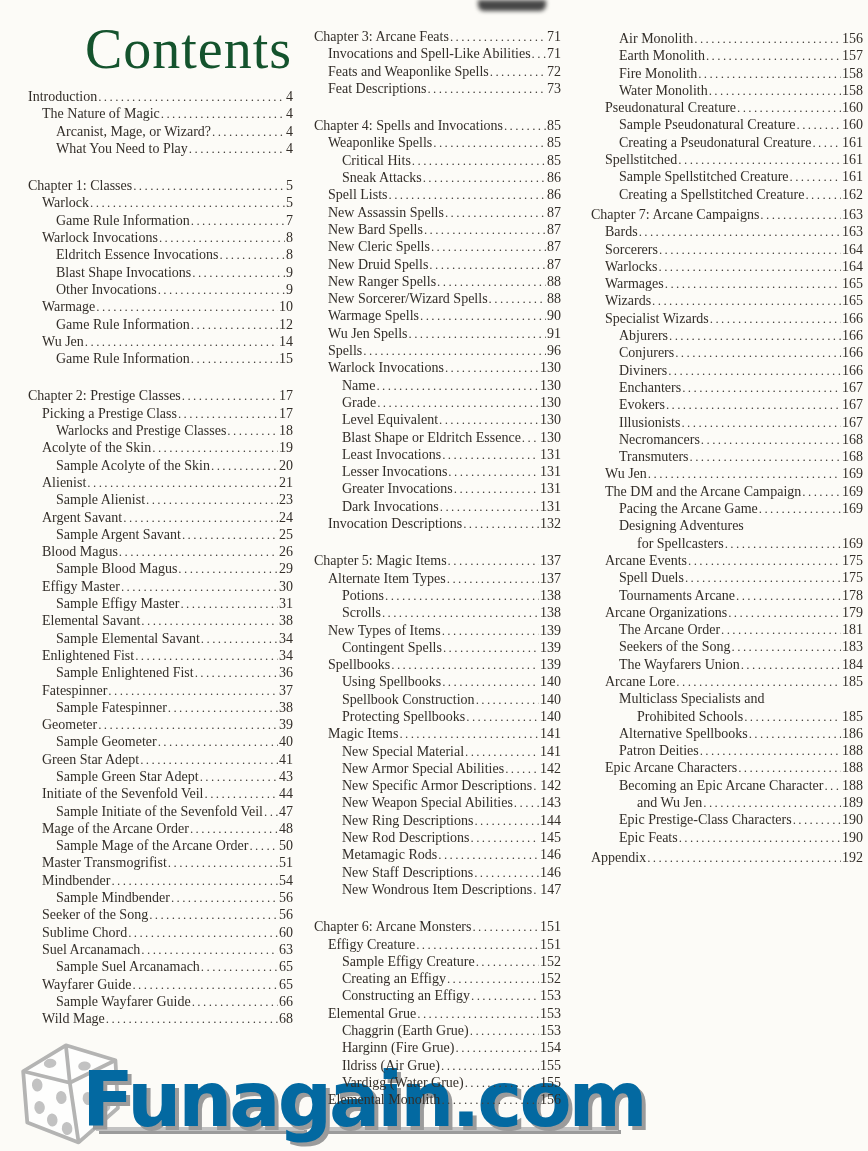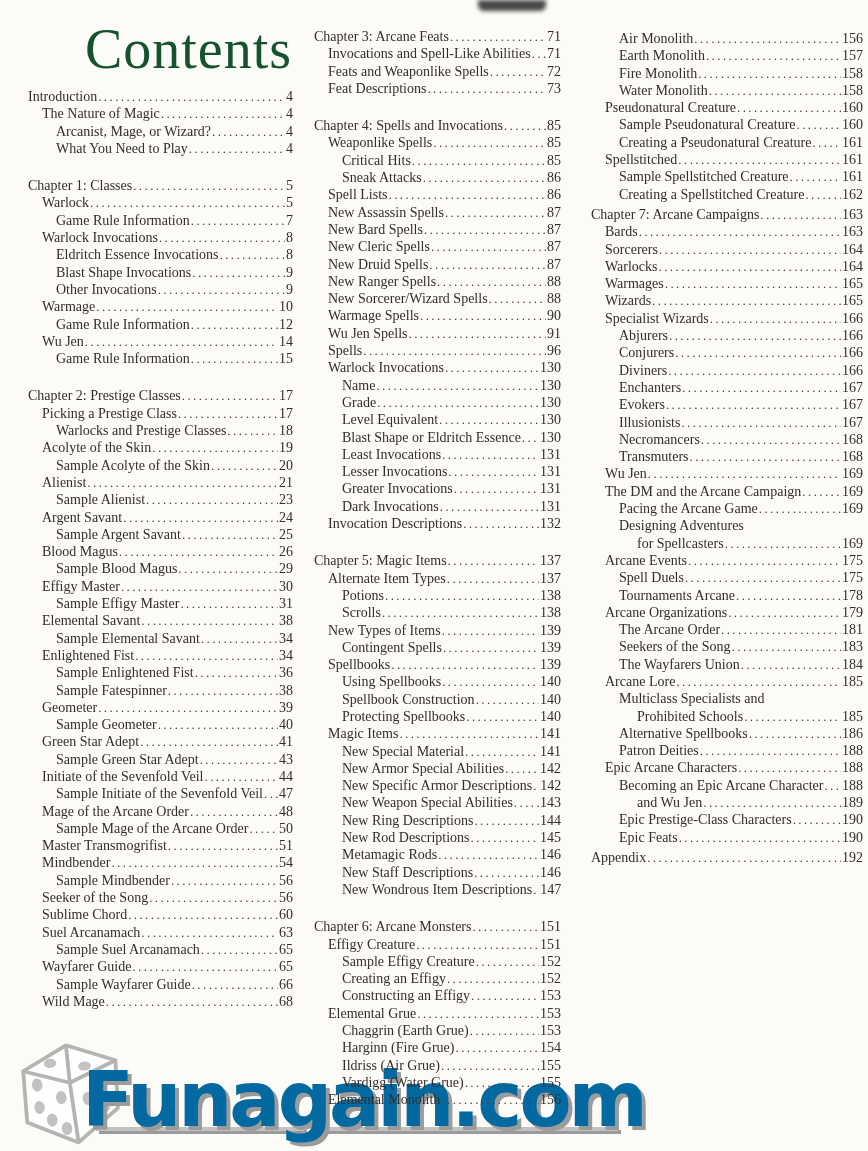--- a/index.html
+++ b/index.html
@@ -247,20 +247,25 @@
       <div class="row lvl1">
         <span class="lbl">Enlightened Fist</span>
         <span class="leader"></span>
         <span class="pg">34</span>
       </div>
       <div class="row lvl2">
         <span class="lbl">Sample Enlightened Fist</span>
         <span class="leader"></span>
         <span class="pg">36</span>
       </div>
+      <div class="row lvl1">
+        <span class="lbl">Fatespinner</span>
+        <span class="leader"></span>
+        <span class="pg">37</span>
+      </div>
       <div class="row lvl2">
         <span class="lbl">Sample Fatespinner</span>
         <span class="leader"></span>
         <span class="pg">38</span>
       </div>
       <div class="row lvl1">
         <span class="lbl">Geometer</span>
         <span class="leader"></span>
         <span class="pg">39</span>
       </div>

